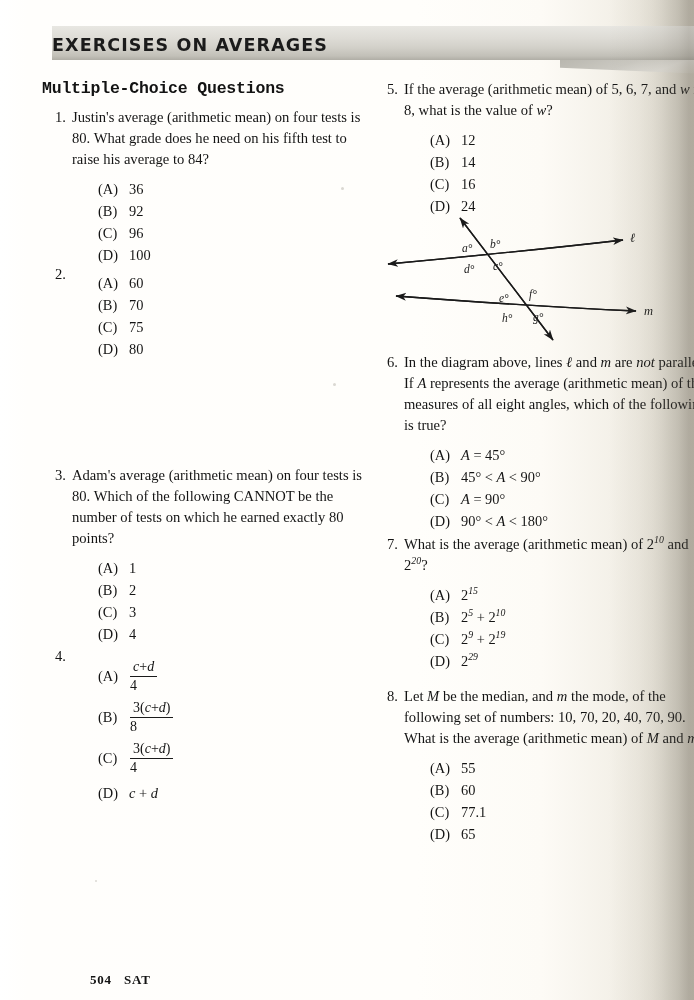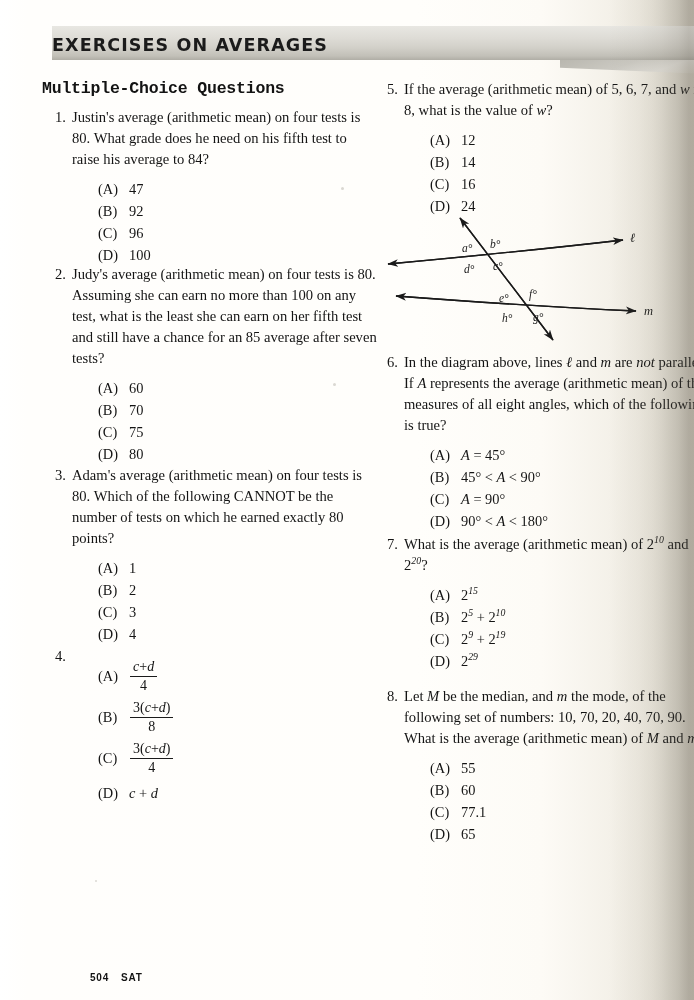--- a/index.html
+++ b/index.html
@@ -163,21 +163,20 @@
 
   
   .choice.frac {
     align-items: center;
     margin-bottom: 6px;
     line-height: 1.2;
   }
   .fraction {
     display: inline-flex;
     flex-direction: column;
-    align-items: center;
     vertical-align: middle;
     font-size: 14px;
     line-height: 1.15;
     margin-left: 4px;
   }
   .fraction .num {
     padding: 0 3px 1px 3px;
     border-bottom: 1.1px solid #1a1a1a;
   }
   .fraction .den {
@@ -192,23 +191,23 @@
     top: 208px;
     width: 300px;
     height: 140px;
   }
 
   
   .footer {
     position: absolute;
     left: 90px;
     top: 972px;
-    font-family: Liberation Sans, sans-serif;
+    font-family: Liberation Serif, serif;
     font-weight: bold;
-    font-size: 10px;
+    font-size: 13px;
     letter-spacing: 0.8px;
     color: #131313;
   }
   .footer span { display: inline-block; }
   .footer .pg { margin-right: 12px; }
 
   .speck {
     position: absolute;
     background: rgba(150,146,136,0.35);
     border-radius: 50%;
@@ -237,40 +236,39 @@
 <div class="col col-left">
 
   <div class="section-head" style="position:absolute; top:79px; left:6px;">Multiple-Choice Questions</div>
 
   <div class="q" style="position:absolute; top:107px; left:10px; width:300px;">
     <span class="q-num">1.</span>
     <span class="q-body">Justin's average (arithmetic mean) on four tests is 80. What grade does he need on his fifth test to raise his average to 84?</span>
     <div class="choices">
       <div class="choice">
         <span class="choice-letter">(A)</span>
-        <span class="choice-val">47</span>
+        <span class="choice-val">36</span>
       </div>
       <div class="choice">
         <span class="choice-letter">(B)</span>
         <span class="choice-val">92</span>
       </div>
       <div class="choice">
         <span class="choice-letter">(C)</span>
         <span class="choice-val">96</span>
       </div>
       <div class="choice">
         <span class="choice-letter">(D)</span>
         <span class="choice-val">100</span>
       </div>
     </div>
   </div>
 
   <div class="q" style="position:absolute; top:264px; left:10px; width:306px;">
     <span class="q-num">2.</span>
-    <span class="q-body">Judy's average (arithmetic mean) on four tests is 80. Assuming she can earn no more than 100 on any test, what is the least she can earn on her fifth test and still have a chance for an 85 average after seven tests?</span>
     <div class="choices">
       <div class="choice">
         <span class="choice-letter">(A)</span>
         <span class="choice-val">60</span>
       </div>
       <div class="choice">
         <span class="choice-letter">(B)</span>
         <span class="choice-val">70</span>
       </div>
       <div class="choice">

